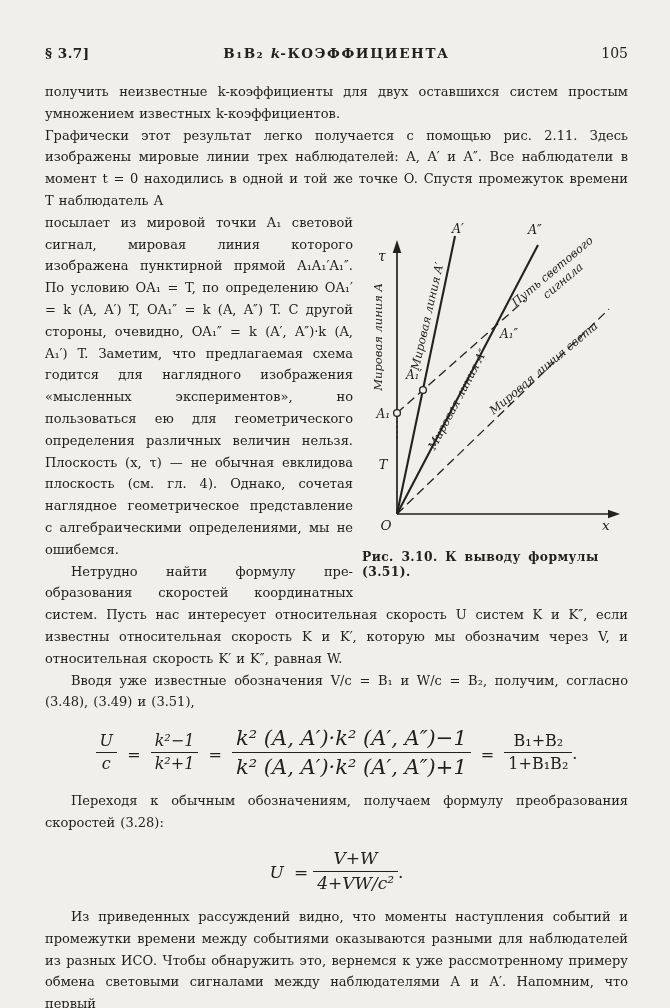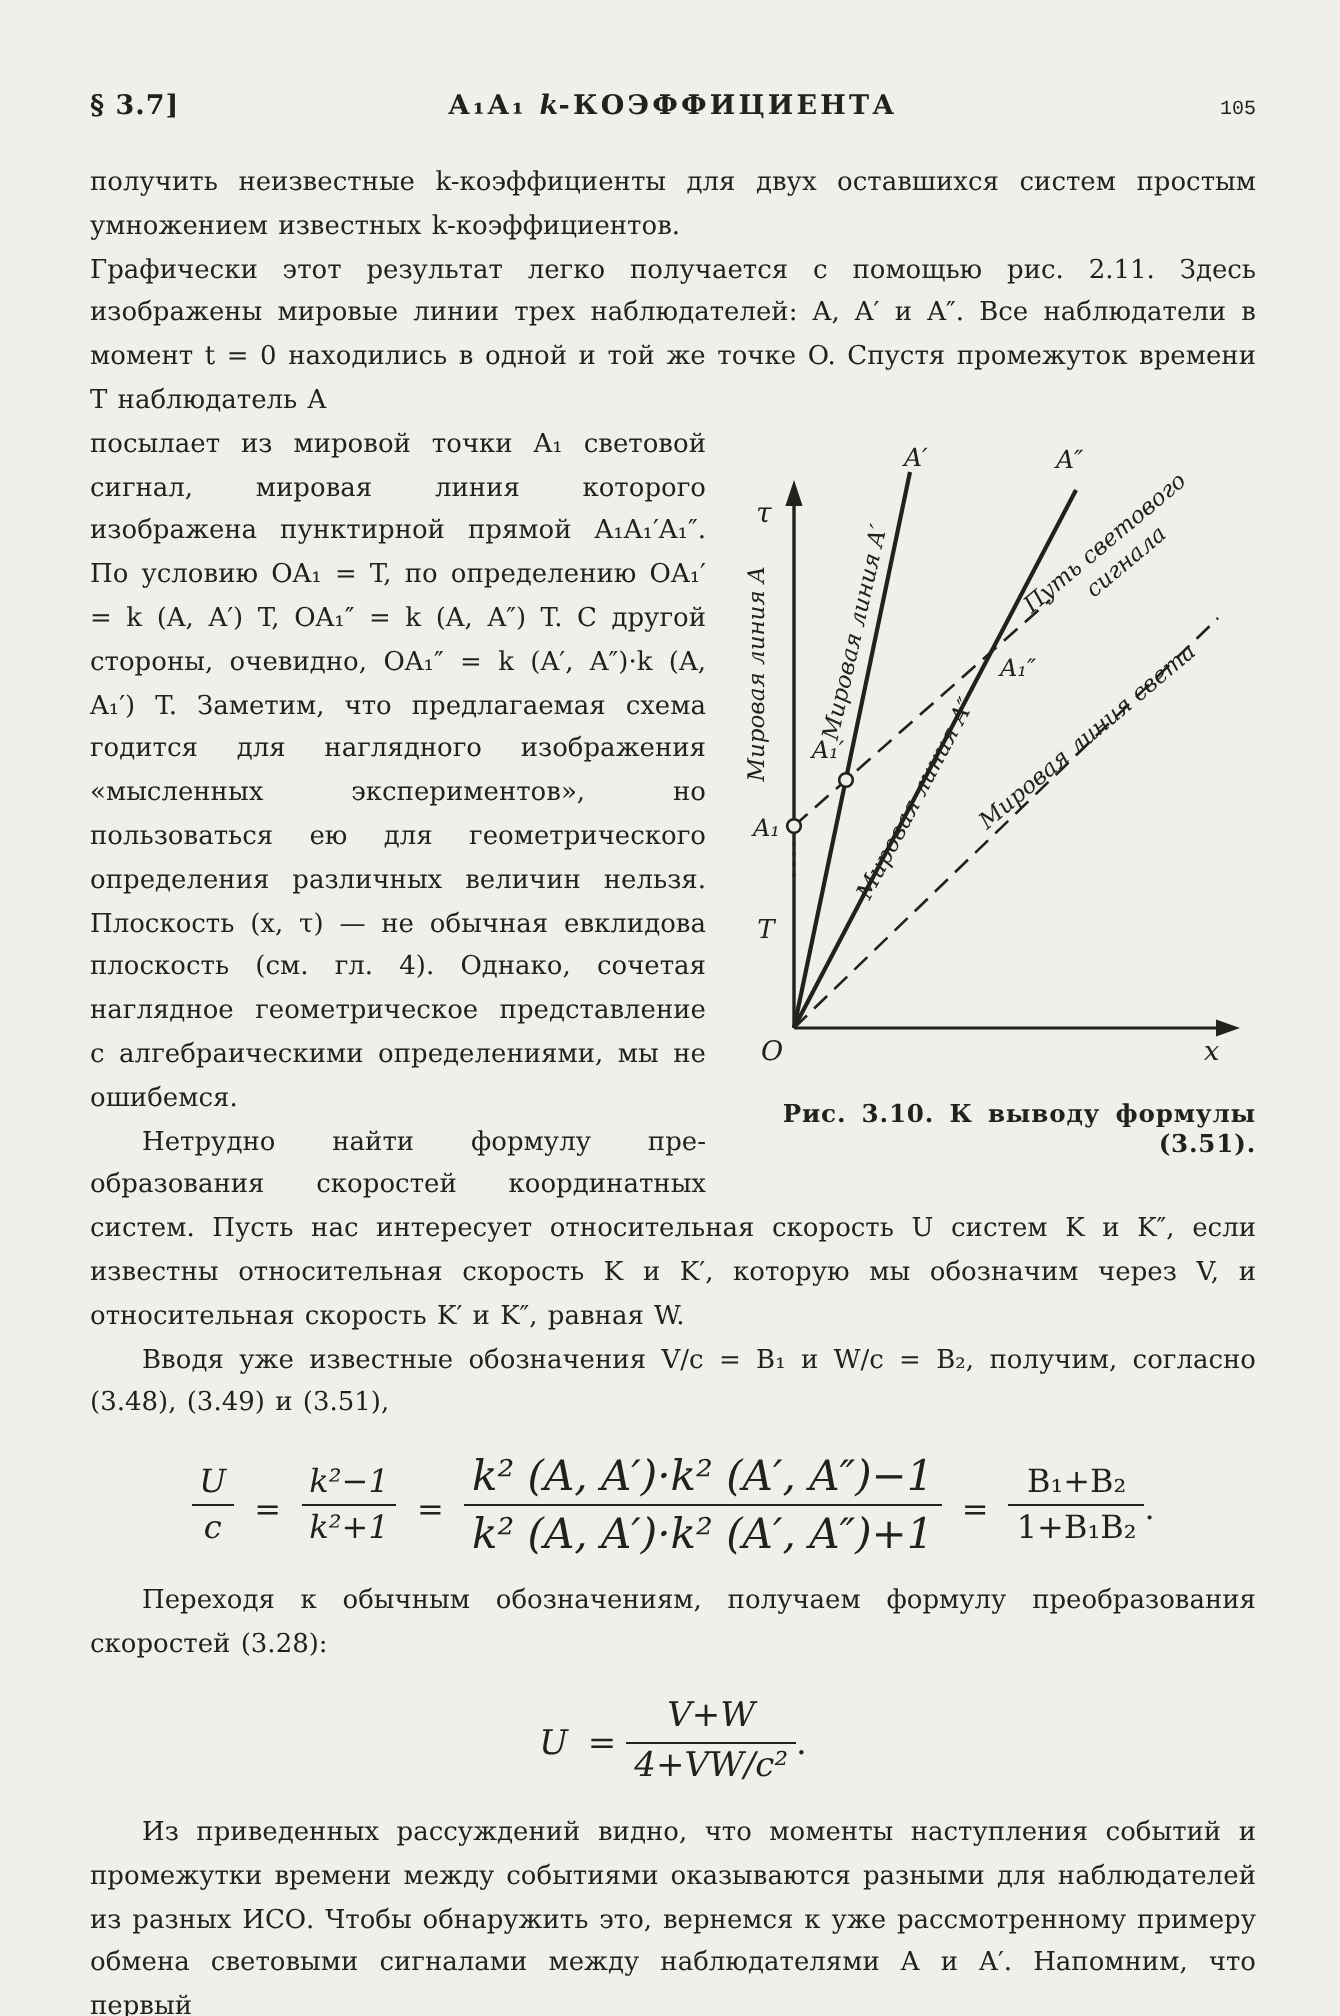--- a/index.html
+++ b/index.html
@@ -11,53 +11,53 @@
   }
   .page{padding:33px 42px 0 45px;}
   
   .pghead{
     display:grid;grid-template-columns:1fr auto 1fr;align-items:baseline;
     font-size:13.5px;margin-bottom:20px;
   }
   .pghead .sec{justify-self:start;font-weight:bold;letter-spacing:.5px;margin-top:12px;}
   .pghead .ttl{justify-self:center;letter-spacing:1.6px;font-weight:bold;}
   .pghead .ttl i{letter-spacing:.2px;}
-  .pghead .pnum{justify-self:end;font-size:10px;font-family:Liberation Mono, monospace;}
+  .pghead .pnum{justify-self:end;font-size:14px;}
   
   p{margin:0;text-align:justify;font-size:13px;line-height:21.8px;
     word-spacing:1px;hyphens:manual;}
   p.ind{text-indent:26px;}
   
   .figure-float{
     float:right;width:266px;margin:8px 0 24px 9px;
   }
   .figure-float svg{display:block;}
   .caption{
-    text-align:right;font-size:12.3px;letter-spacing:.4px;word-spacing:3px;
+    text-align:left;font-size:12.3px;letter-spacing:.4px;word-spacing:3px;
     margin-top:9px;font-weight:bold;
   }
   
   .equation{text-align:center;margin:13px 0 11px;font-size:16px;white-space:nowrap;}
   .equation.eq2{margin:15px 0 13px;font-size:17px;}
   .fvar{font-style:italic;}
   .frac{display:inline-block;vertical-align:-0.62em;text-align:center;line-height:1.15;}
   .frac .num{display:block;padding:0 4px 2px;border-bottom:1.35px solid #23211e;}
   .frac .den{display:block;padding:2px 4px 0;}
   .frac.small{font-size:21px;vertical-align:-0.7em;}
   .eqs{margin:0 5px;}
   .lhs{margin-right:5px;}
 </style>
 </head>
 <body>
 
 <div class="page">
 
   <div class="pghead">
     <span class="sec">§ 3.7]</span>
-    <span class="ttl"><span>A₁A₁ </span><i>k</i><span>-КОЭФФИЦИЕНТА</span></span>
+    <span class="ttl"><span>В₁В₂ </span><i>k</i><span>-КОЭФФИЦИЕНТА</span></span>
     <span class="pnum">105</span>
   </div>
 
   <p>получить неизвестные k-коэффициенты для двух оставшихся систем простым умножением известных k-коэффициентов.</p>
 
   <p>Графически этот результат легко получается с помощью рис. 2.11. Здесь изображены мировые линии трех наблюдателей: A, A′ и A″. Все наблюдатели в момент t = 0 находились в одной и той же точке O. Спустя промежуток времени T наблюдатель A</p>
 
   <div class="figure-float">
     <svg width="266" height="320" viewBox="0 0 266 320">
 

